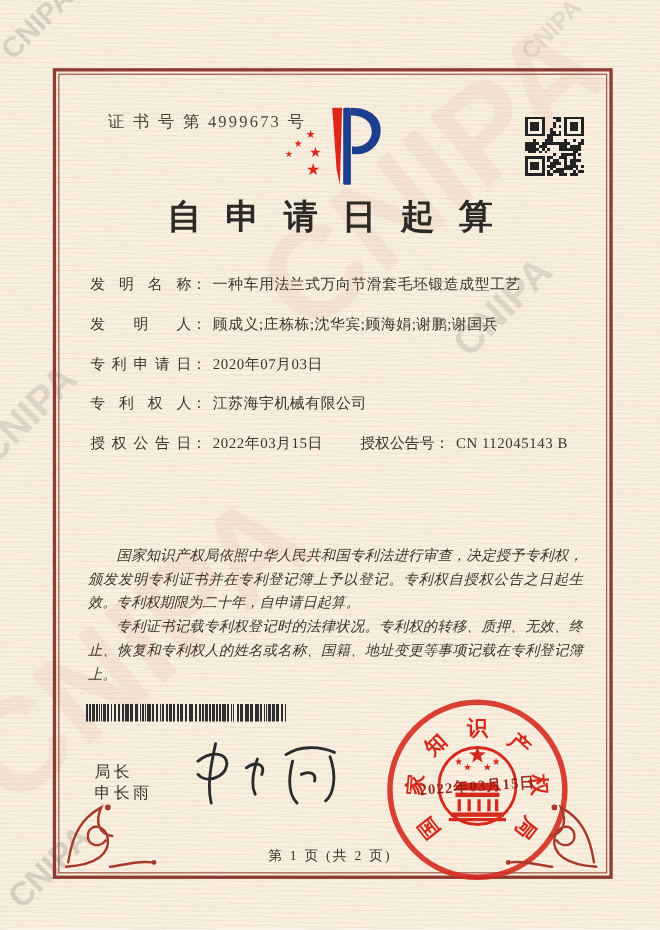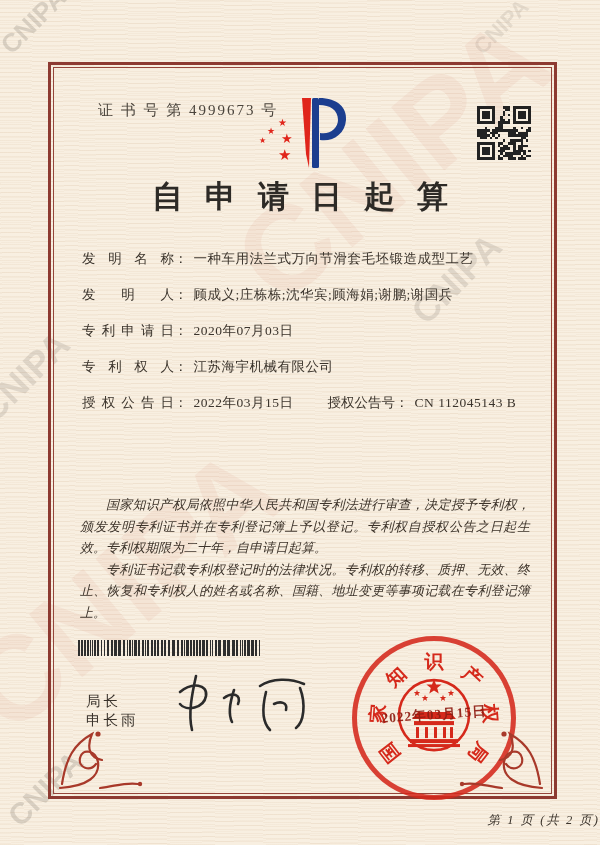--- a/index.html
+++ b/index.html
@@ -60,22 +60,22 @@
   .seal-char{position:absolute;left:calc(50% - 10px);top:calc(50% - 11px);width:20px;height:22px;
     text-align:center;font-size:19px;font-weight:700;color:#d5291b;transform-origin:50% 50%;}
   .seal-emblem{position:absolute;left:50%;top:50%;transform:translate(-50%,-51%);}
   .seal-date{position:absolute;left:336px;top:706px;width:196px;text-align:center;z-index:5;
     font-size:13.5px;font-weight:700;color:#8f1d12;letter-spacing:1px;transform:rotate(-4deg);opacity:.92;}
   
   .flourish{position:absolute;z-index:3;}
   .fl-left{left:54px;top:700px;}
   .fl-right{left:456px;top:700px;transform:scaleX(-1);}
   
-  .pagenum{position:absolute;left:0;right:0;top:812px;text-align:right;font-size:12.5px;color:#3b342c;
-    letter-spacing:2px;z-index:3;font-style:italic;}
+  .pagenum{position:absolute;left:0;right:0;top:770px;text-align:center;font-size:12.5px;color:#3b342c;
+    letter-spacing:2px;z-index:3;}
   .contnote{position:absolute;left:0;right:0;top:806px;text-align:center;font-size:12.5px;font-style:italic;
     color:#3c332a;letter-spacing:2px;z-index:3;}
 </style>
 </head>
 <body>
 
 <div class="page">
 
   <div class="wm wm1">CNIPA</div>
   <div class="wm wm2">CNIPA</div>

